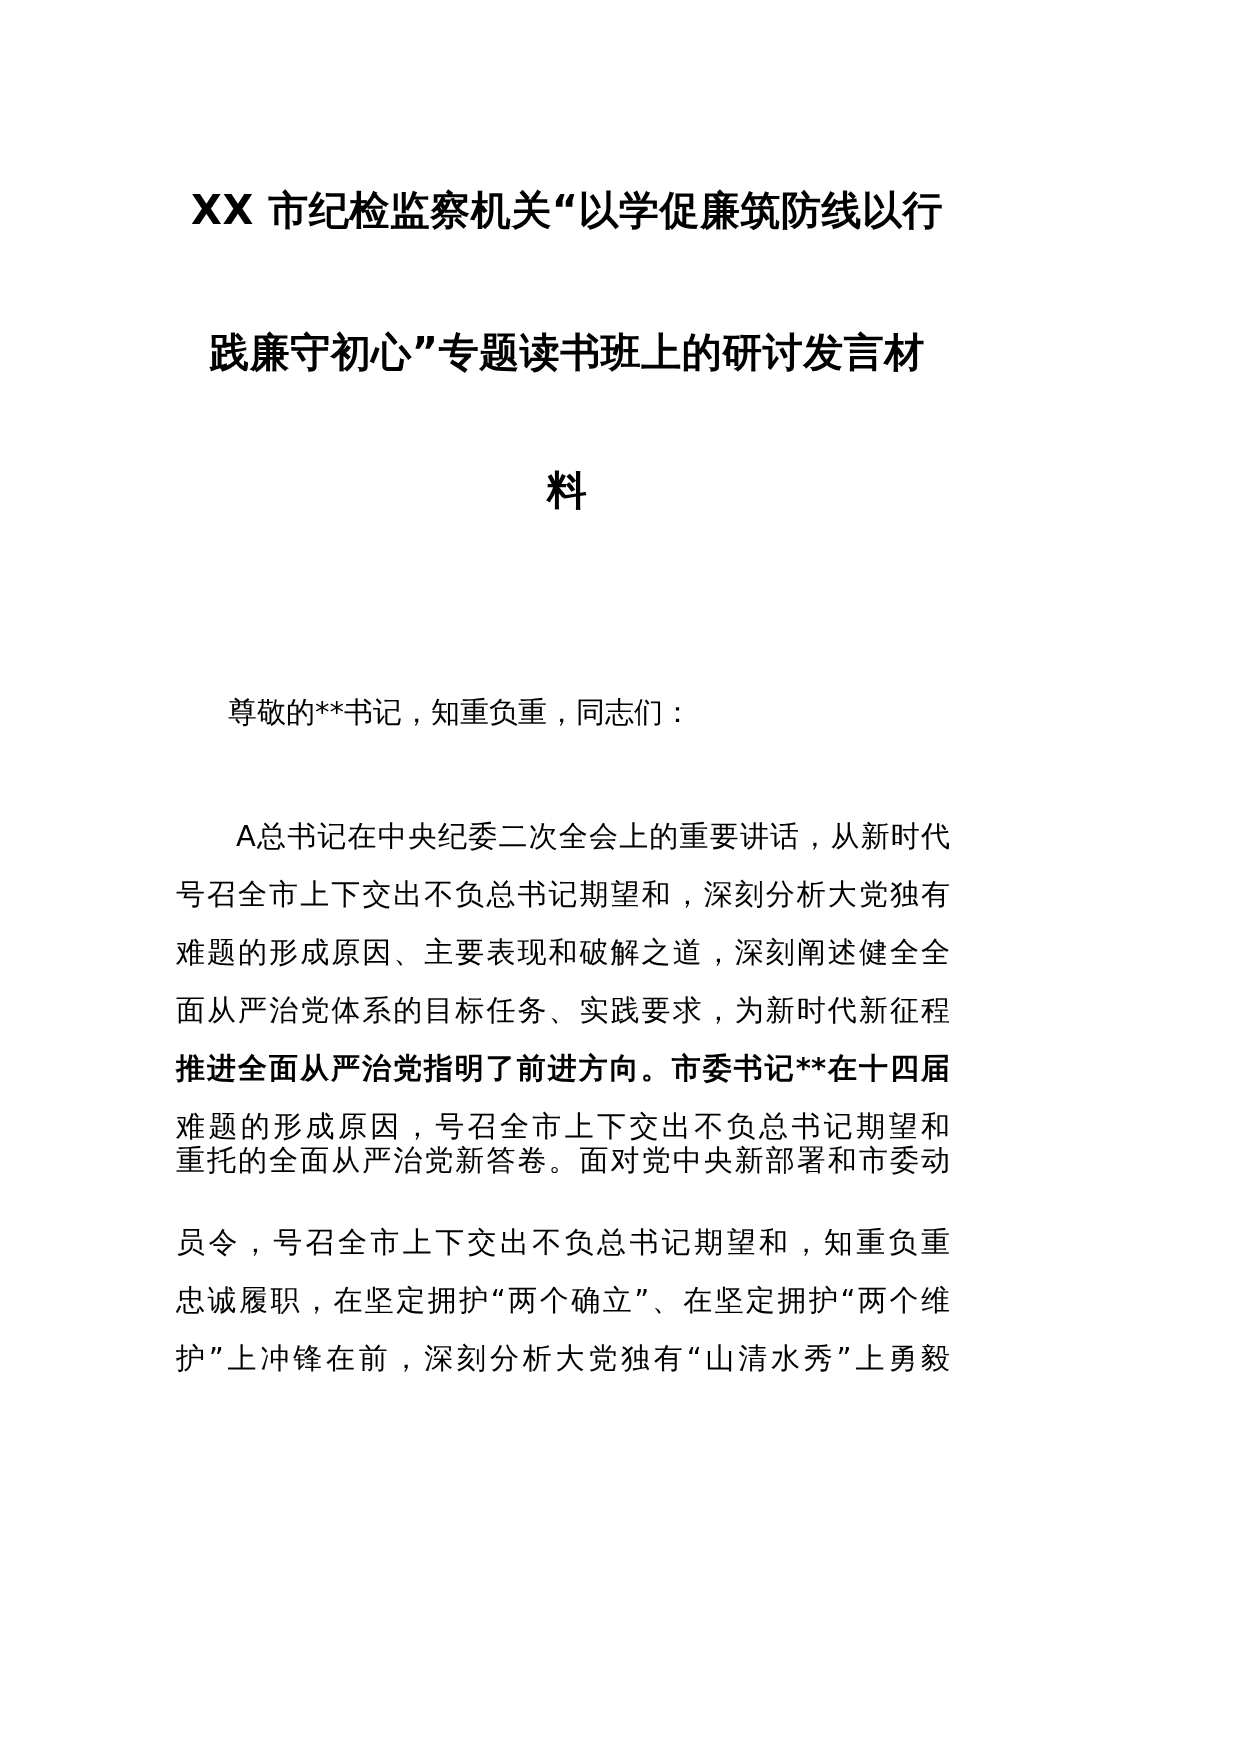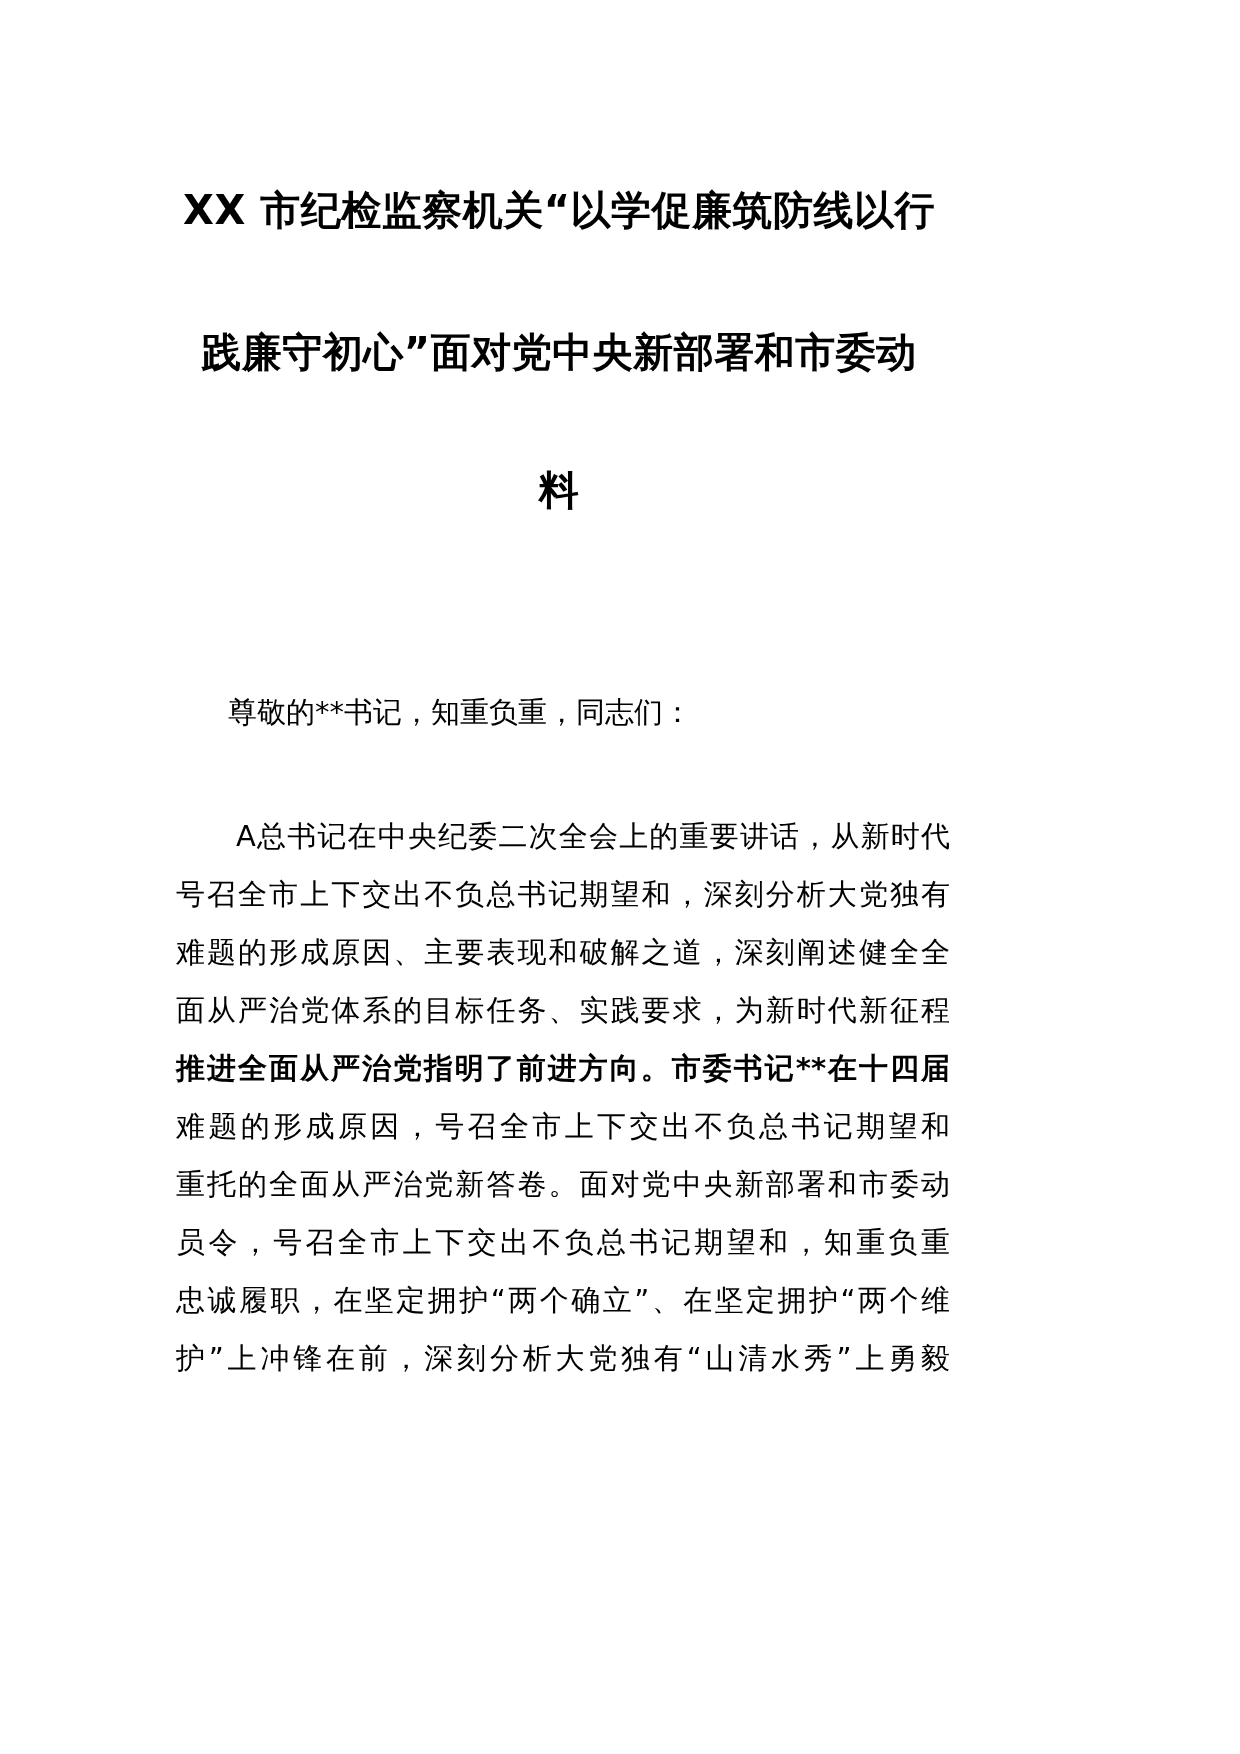--- a/index.html
+++ b/index.html
@@ -16,21 +16,21 @@
       color: #000000;
     }
     .page {
       position: absolute;
       left: 168px;
       top: 0;
       width: 774px;
     }
     .title {
       position: absolute;
-      left: 4px;
+      left: 12px;
       width: 774px;
       margin: 0;
       text-align: center;
       font-weight: bold;
       font-size: 40px;
       line-height: 48px;
       white-space: nowrap;
       letter-spacing: 0.5px;
     }
     .title.l1 { top: 186px; }
@@ -60,28 +60,28 @@
     .body-line.indent {
       left: 60px;
       width: 714px;
     }
   </style>
 </head>
 <body>
 
 <div class="page">
   <h1 class="title l1">XX 市纪检监察机关“以学促廉筑防线以行</h1>
-  <h1 class="title l2">践廉守初心”面对党中央新部署和市委动</h1>
+  <h1 class="title l2">践廉守初心”专题读书班上的研讨发言材</h1>
   <h1 class="title l3">料</h1>
 
   <p class="salutation">尊敬的**书记，知重负重，同志们：</p>
 
   <p class="body-line indent" style="top:804px;">A总书记在中央纪委二次全会上的重要讲话，从新时代</p>
   <p class="body-line" style="top:862px;">号召全市上下交出不负总书记期望和，深刻分析大党独有</p>
   <p class="body-line" style="top:920px;">难题的形成原因、主要表现和破解之道，深刻阐述健全全</p>
   <p class="body-line" style="top:978px;">面从严治党体系的目标任务、实践要求，为新时代新征程</p>
   <p class="body-line" style="top:1036px;font-weight:bold;">推进全面从严治党指明了前进方向。市委书记**在十四届</p>
   <p class="body-line" style="top:1094px;">难题的形成原因，号召全市上下交出不负总书记期望和</p>
-  <p class="body-line" style="top:1152px;">重托的全面从严治党新答卷。面对党中央新部署和市委动</p>
+  <p class="body-line" style="top:1128px;">重托的全面从严治党新答卷。面对党中央新部署和市委动</p>
   <p class="body-line" style="top:1210px;">员令，号召全市上下交出不负总书记期望和，知重负重</p>
   <p class="body-line" style="top:1268px;">忠诚履职，在坚定拥护“两个确立”、在坚定拥护“两个维</p>
   <p class="body-line" style="top:1326px;">护”上冲锋在前，深刻分析大党独有“山清水秀”上勇毅</p>
 </div>
 
 </body></html>

